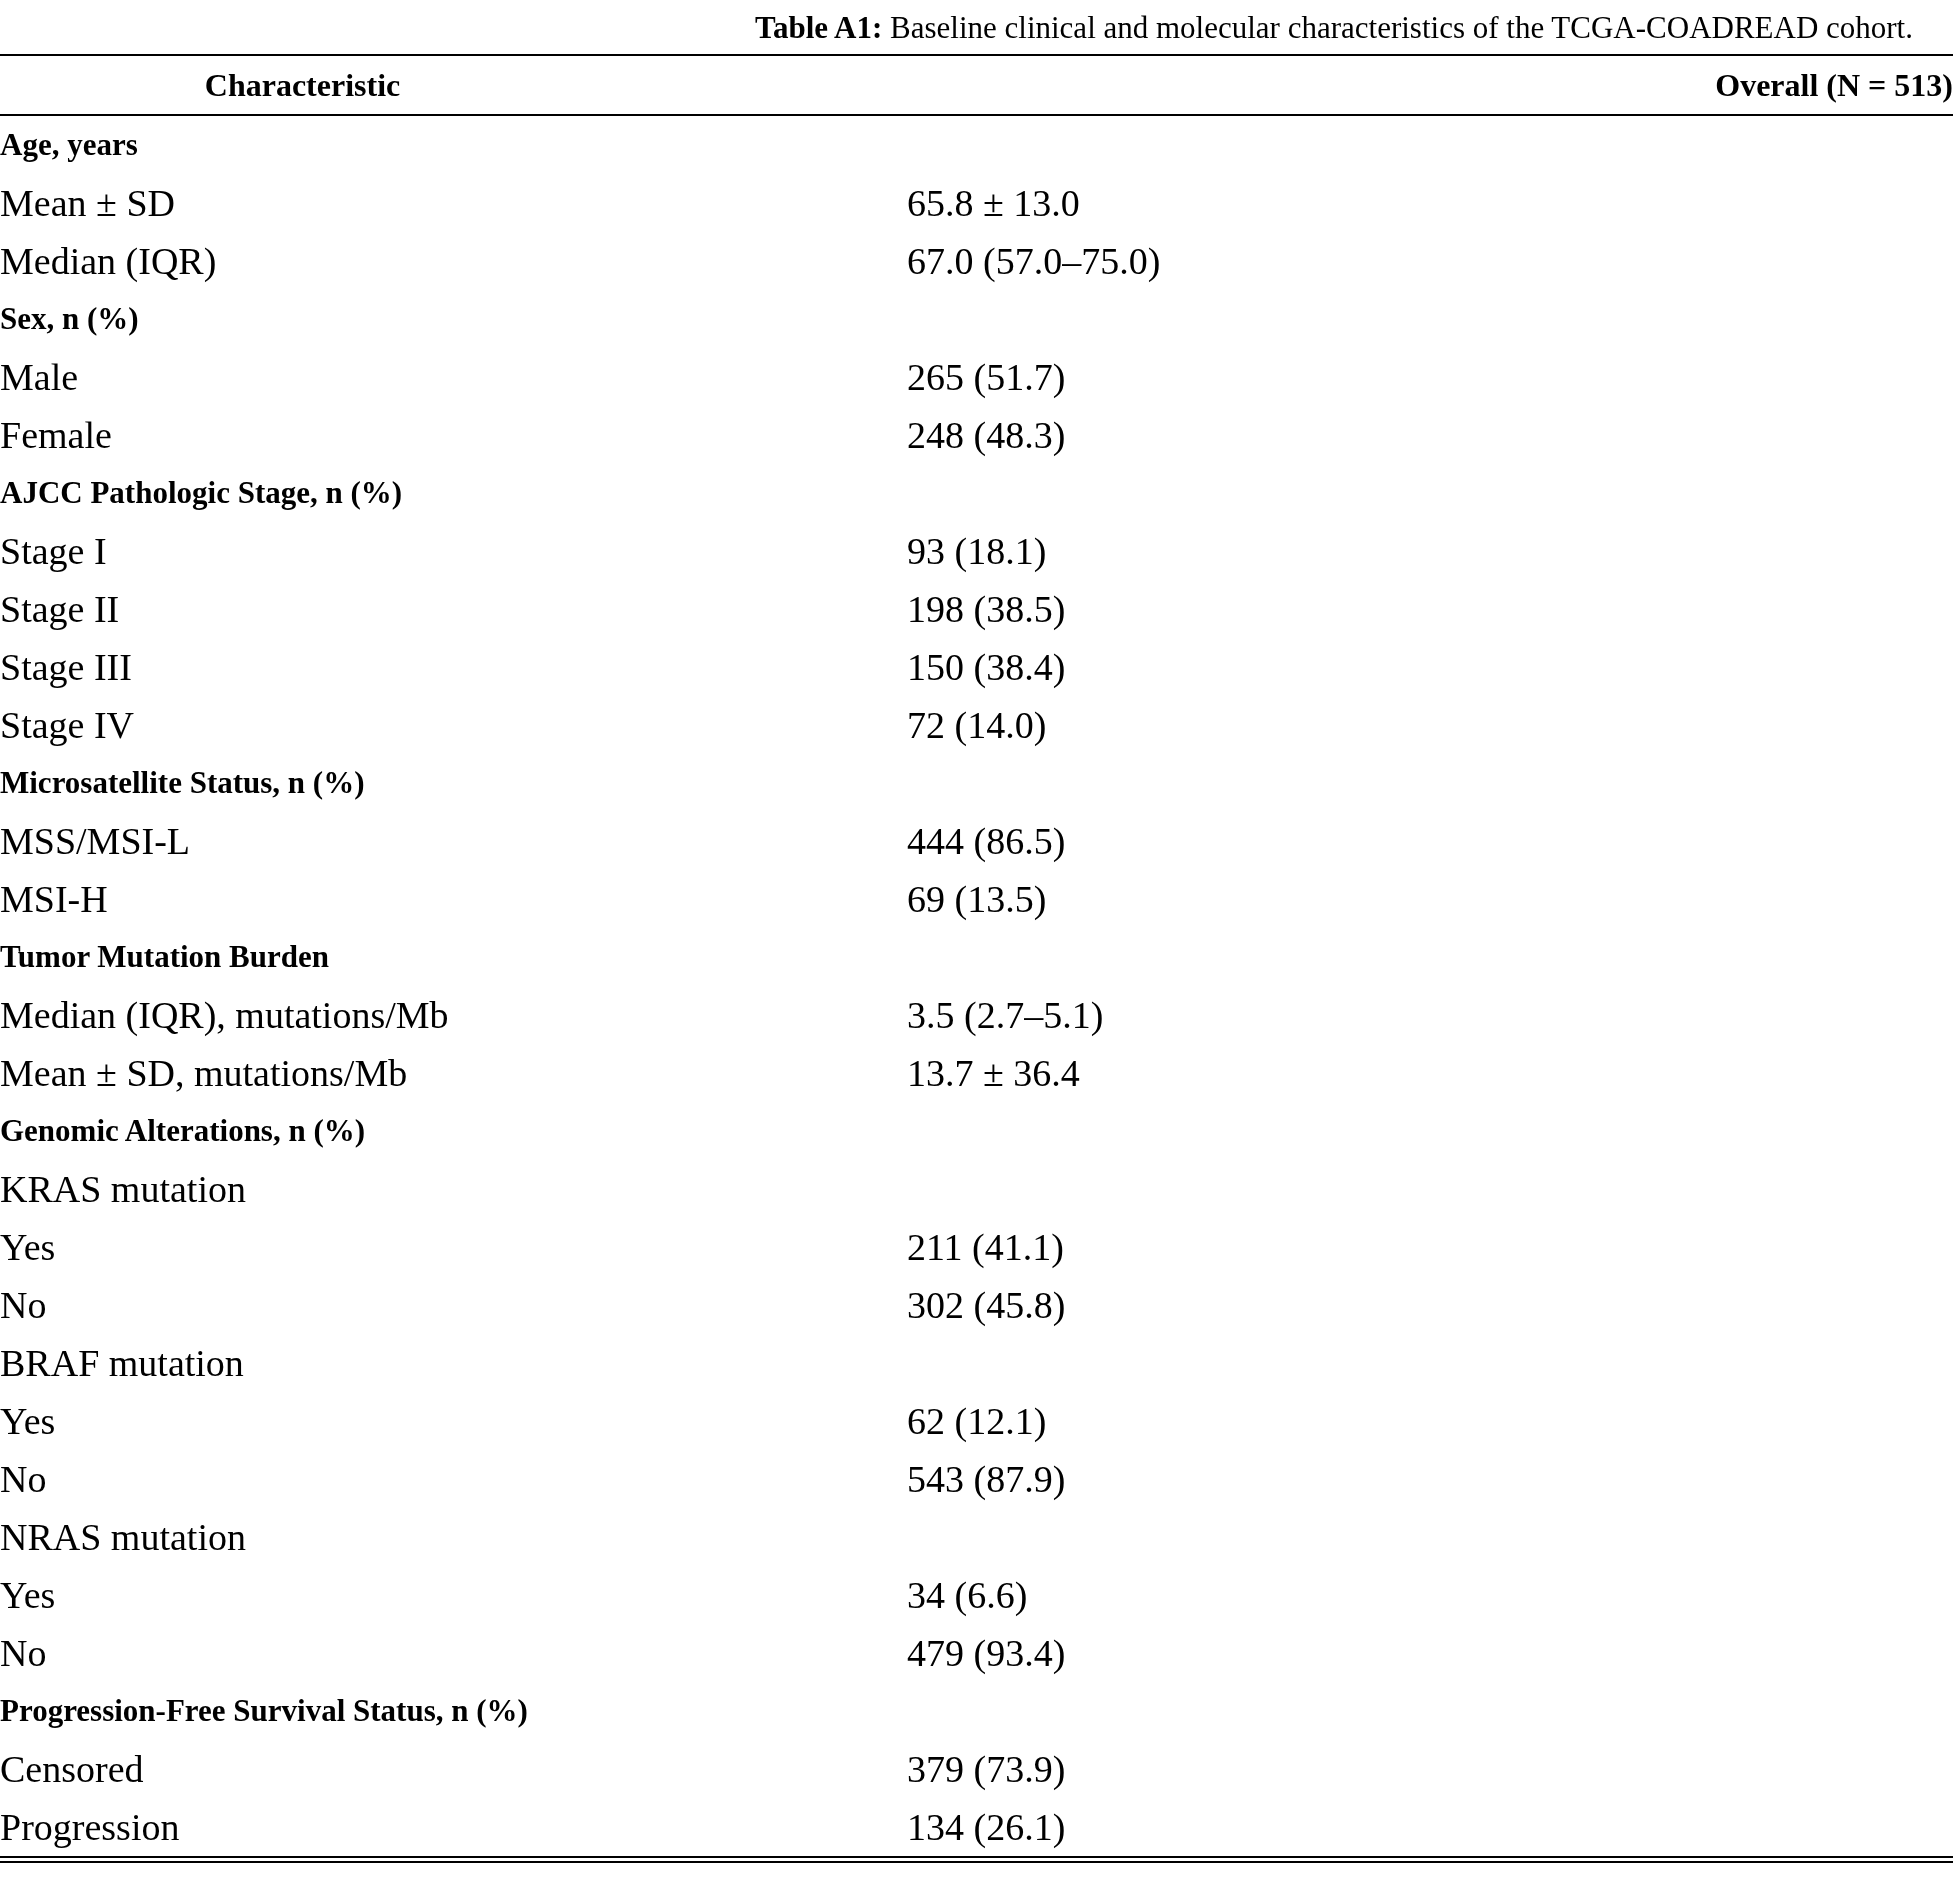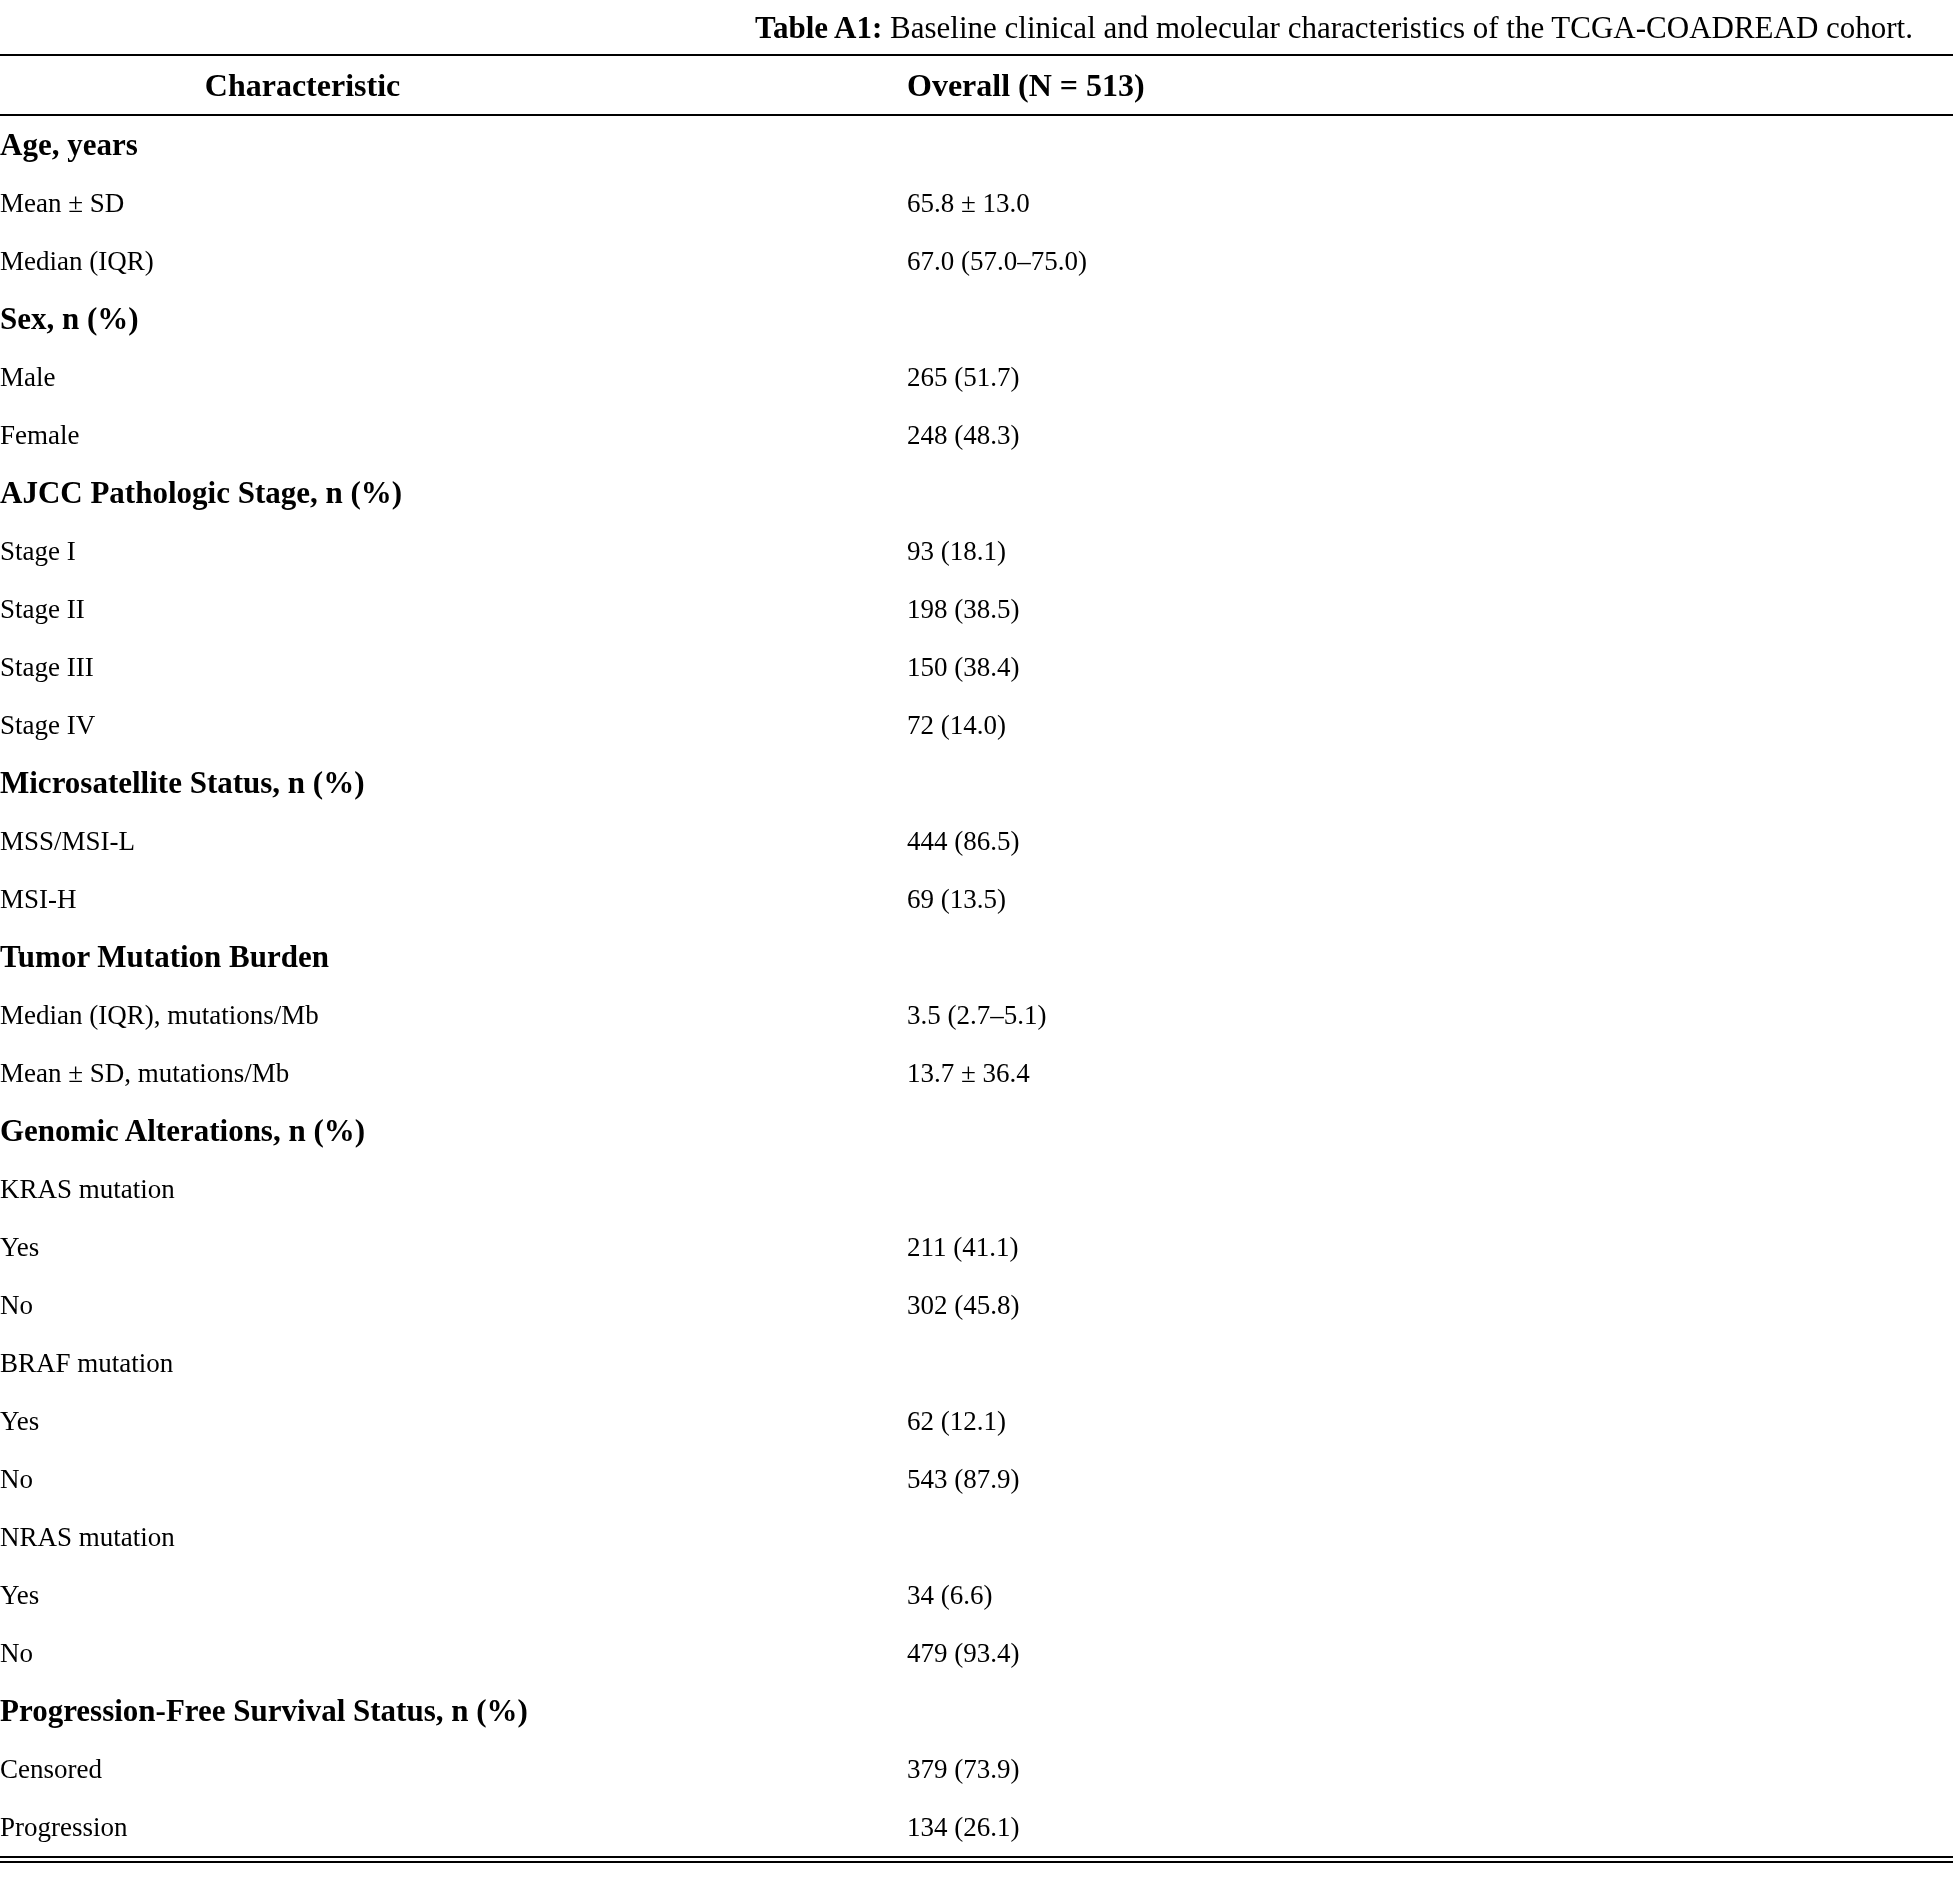--- a/index.html
+++ b/index.html
@@ -34,23 +34,23 @@
   col.c1 { width: 605px; }
   thead th {
     border-bottom: 2px solid #000;
     font-weight: bold;
     font-size: 32px;
     height: 58px;
     padding: 0;
     vertical-align: middle;
   }
   th.col-char { text-align: center; }
-  th.col-val  { text-align: left; padding-left: 302px; }
+  th.col-val  { text-align: right; padding-left: 302px; }
   td {
-    font-size: 27px;
+    font-size: 38px;
     height: 58px;
     padding: 0;
     vertical-align: middle;
     white-space: nowrap;
   }
   td.label { text-align: left; }
   td.label.bold { font-weight: bold; font-size: 31px; }
   td.value { padding-left: 302px; }
   .bottom-rule {
     width: 1953px;

